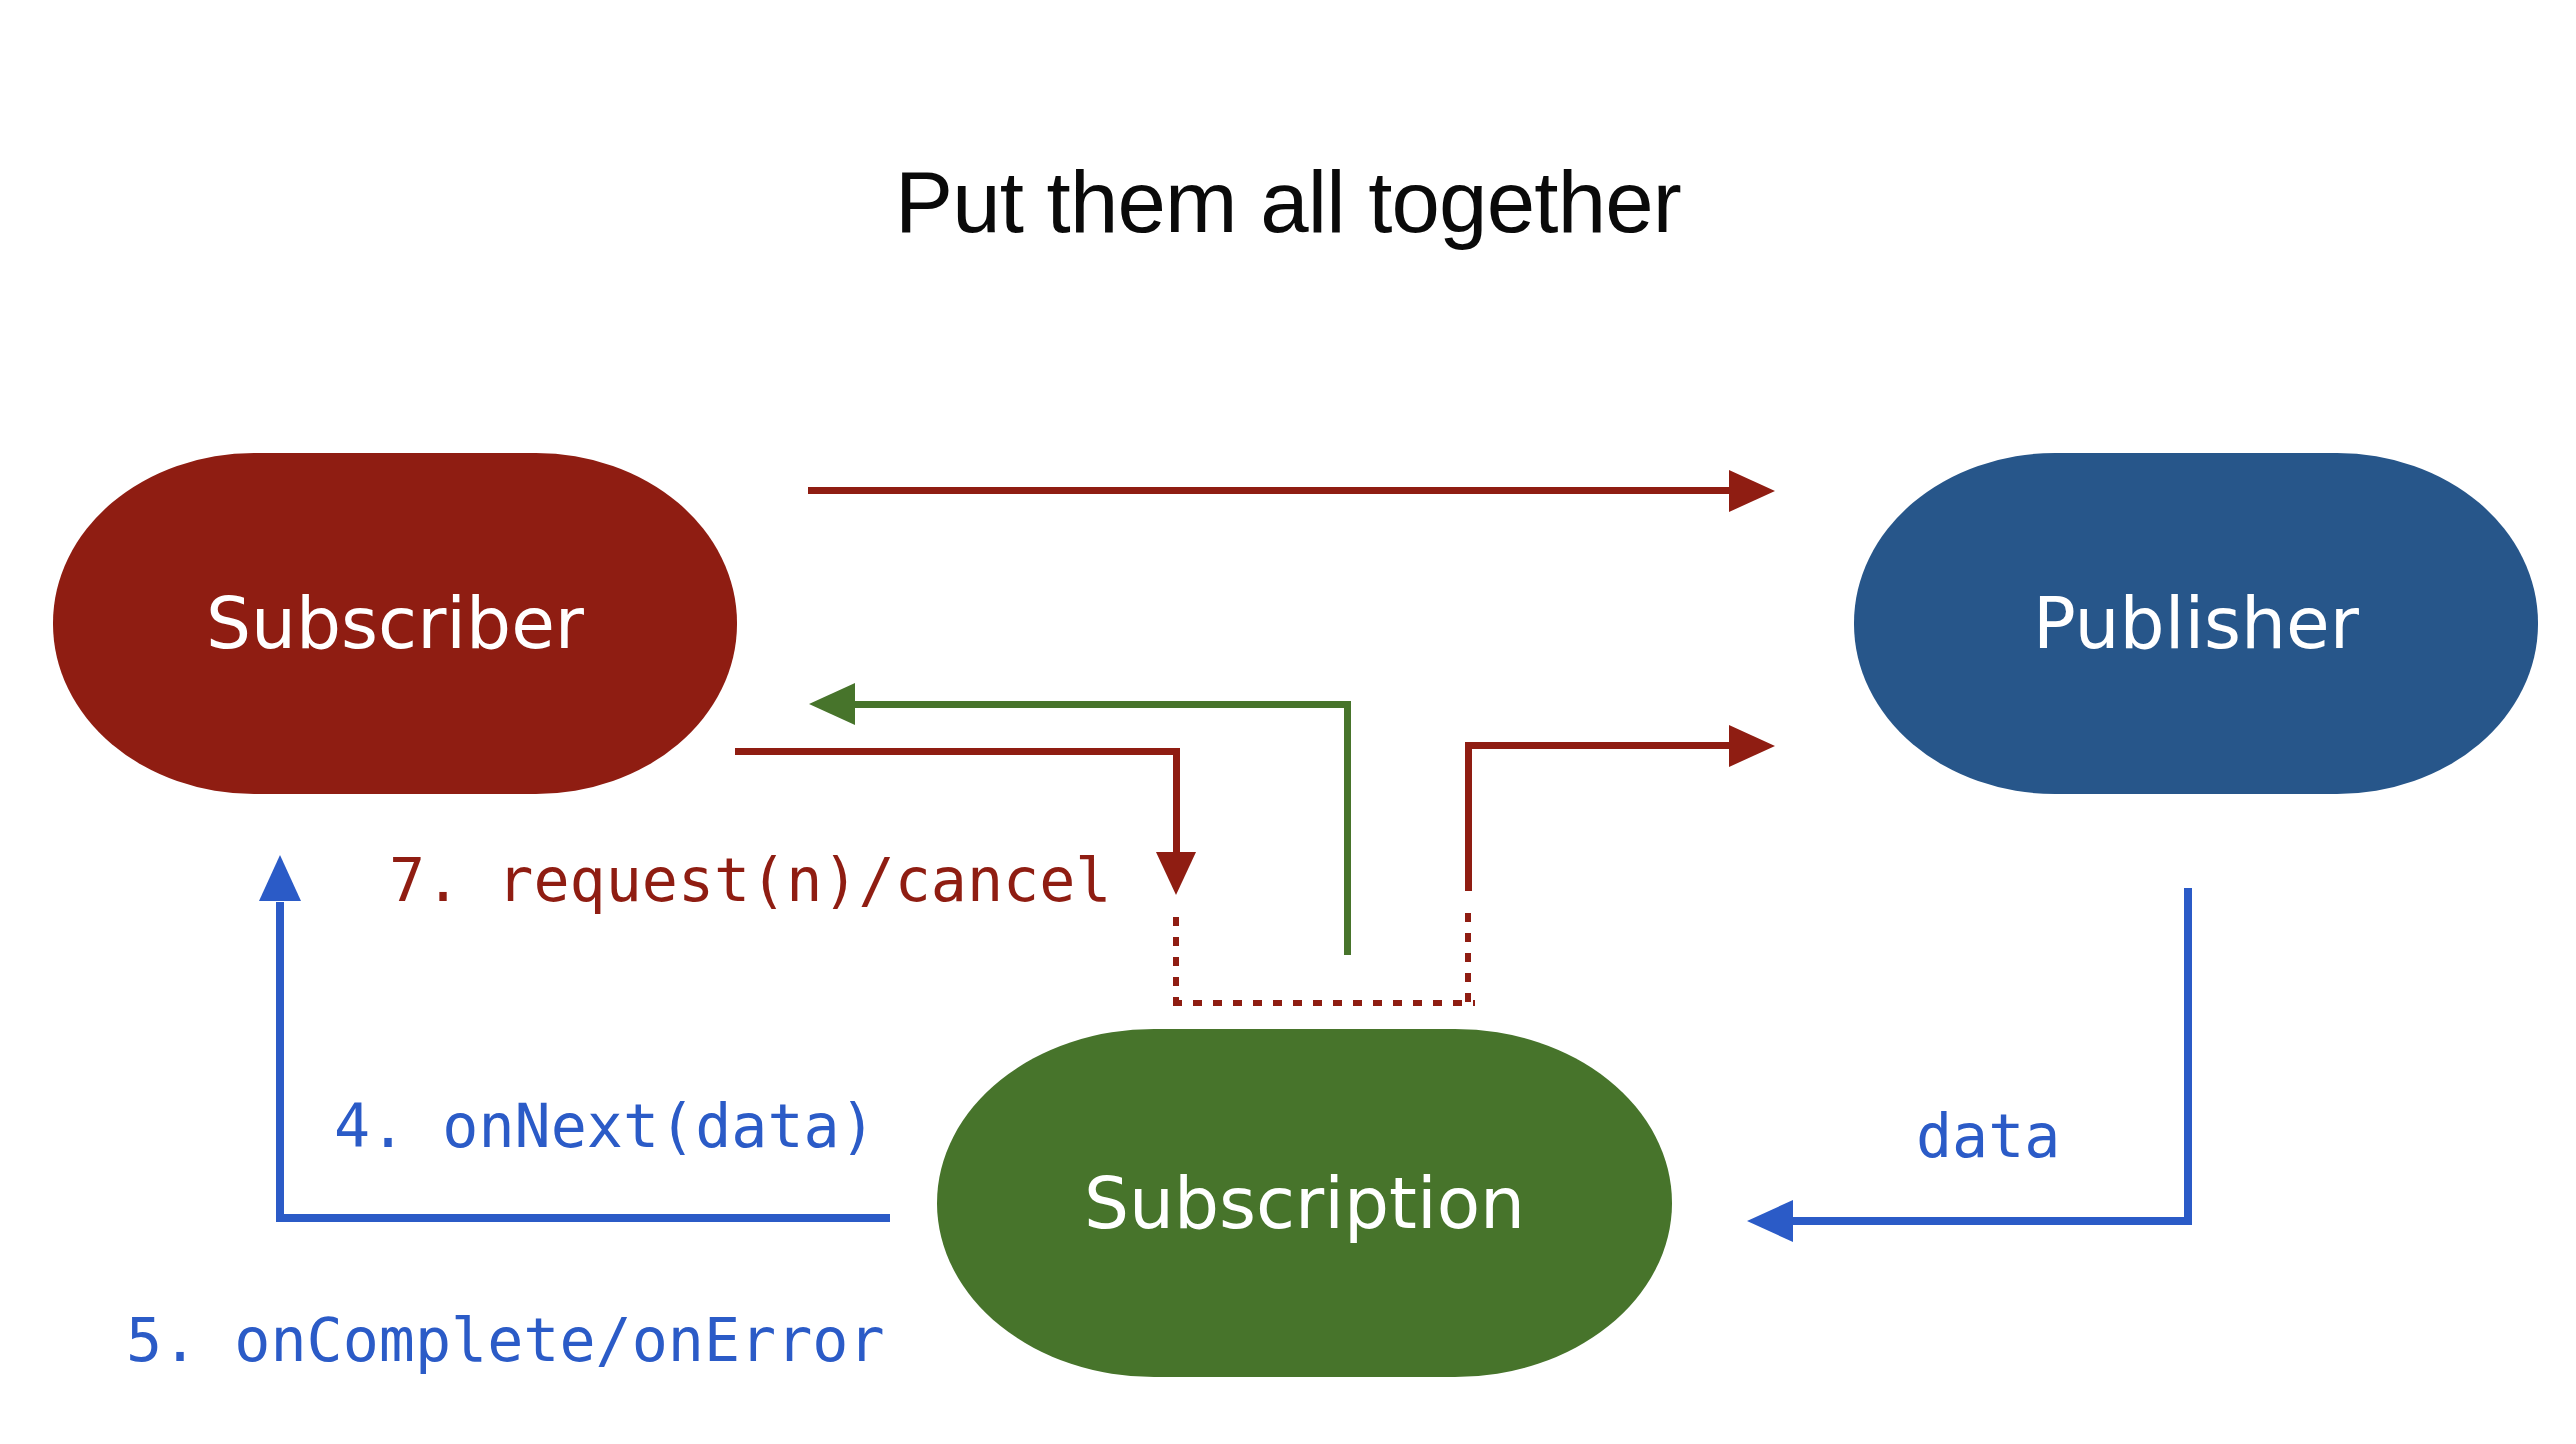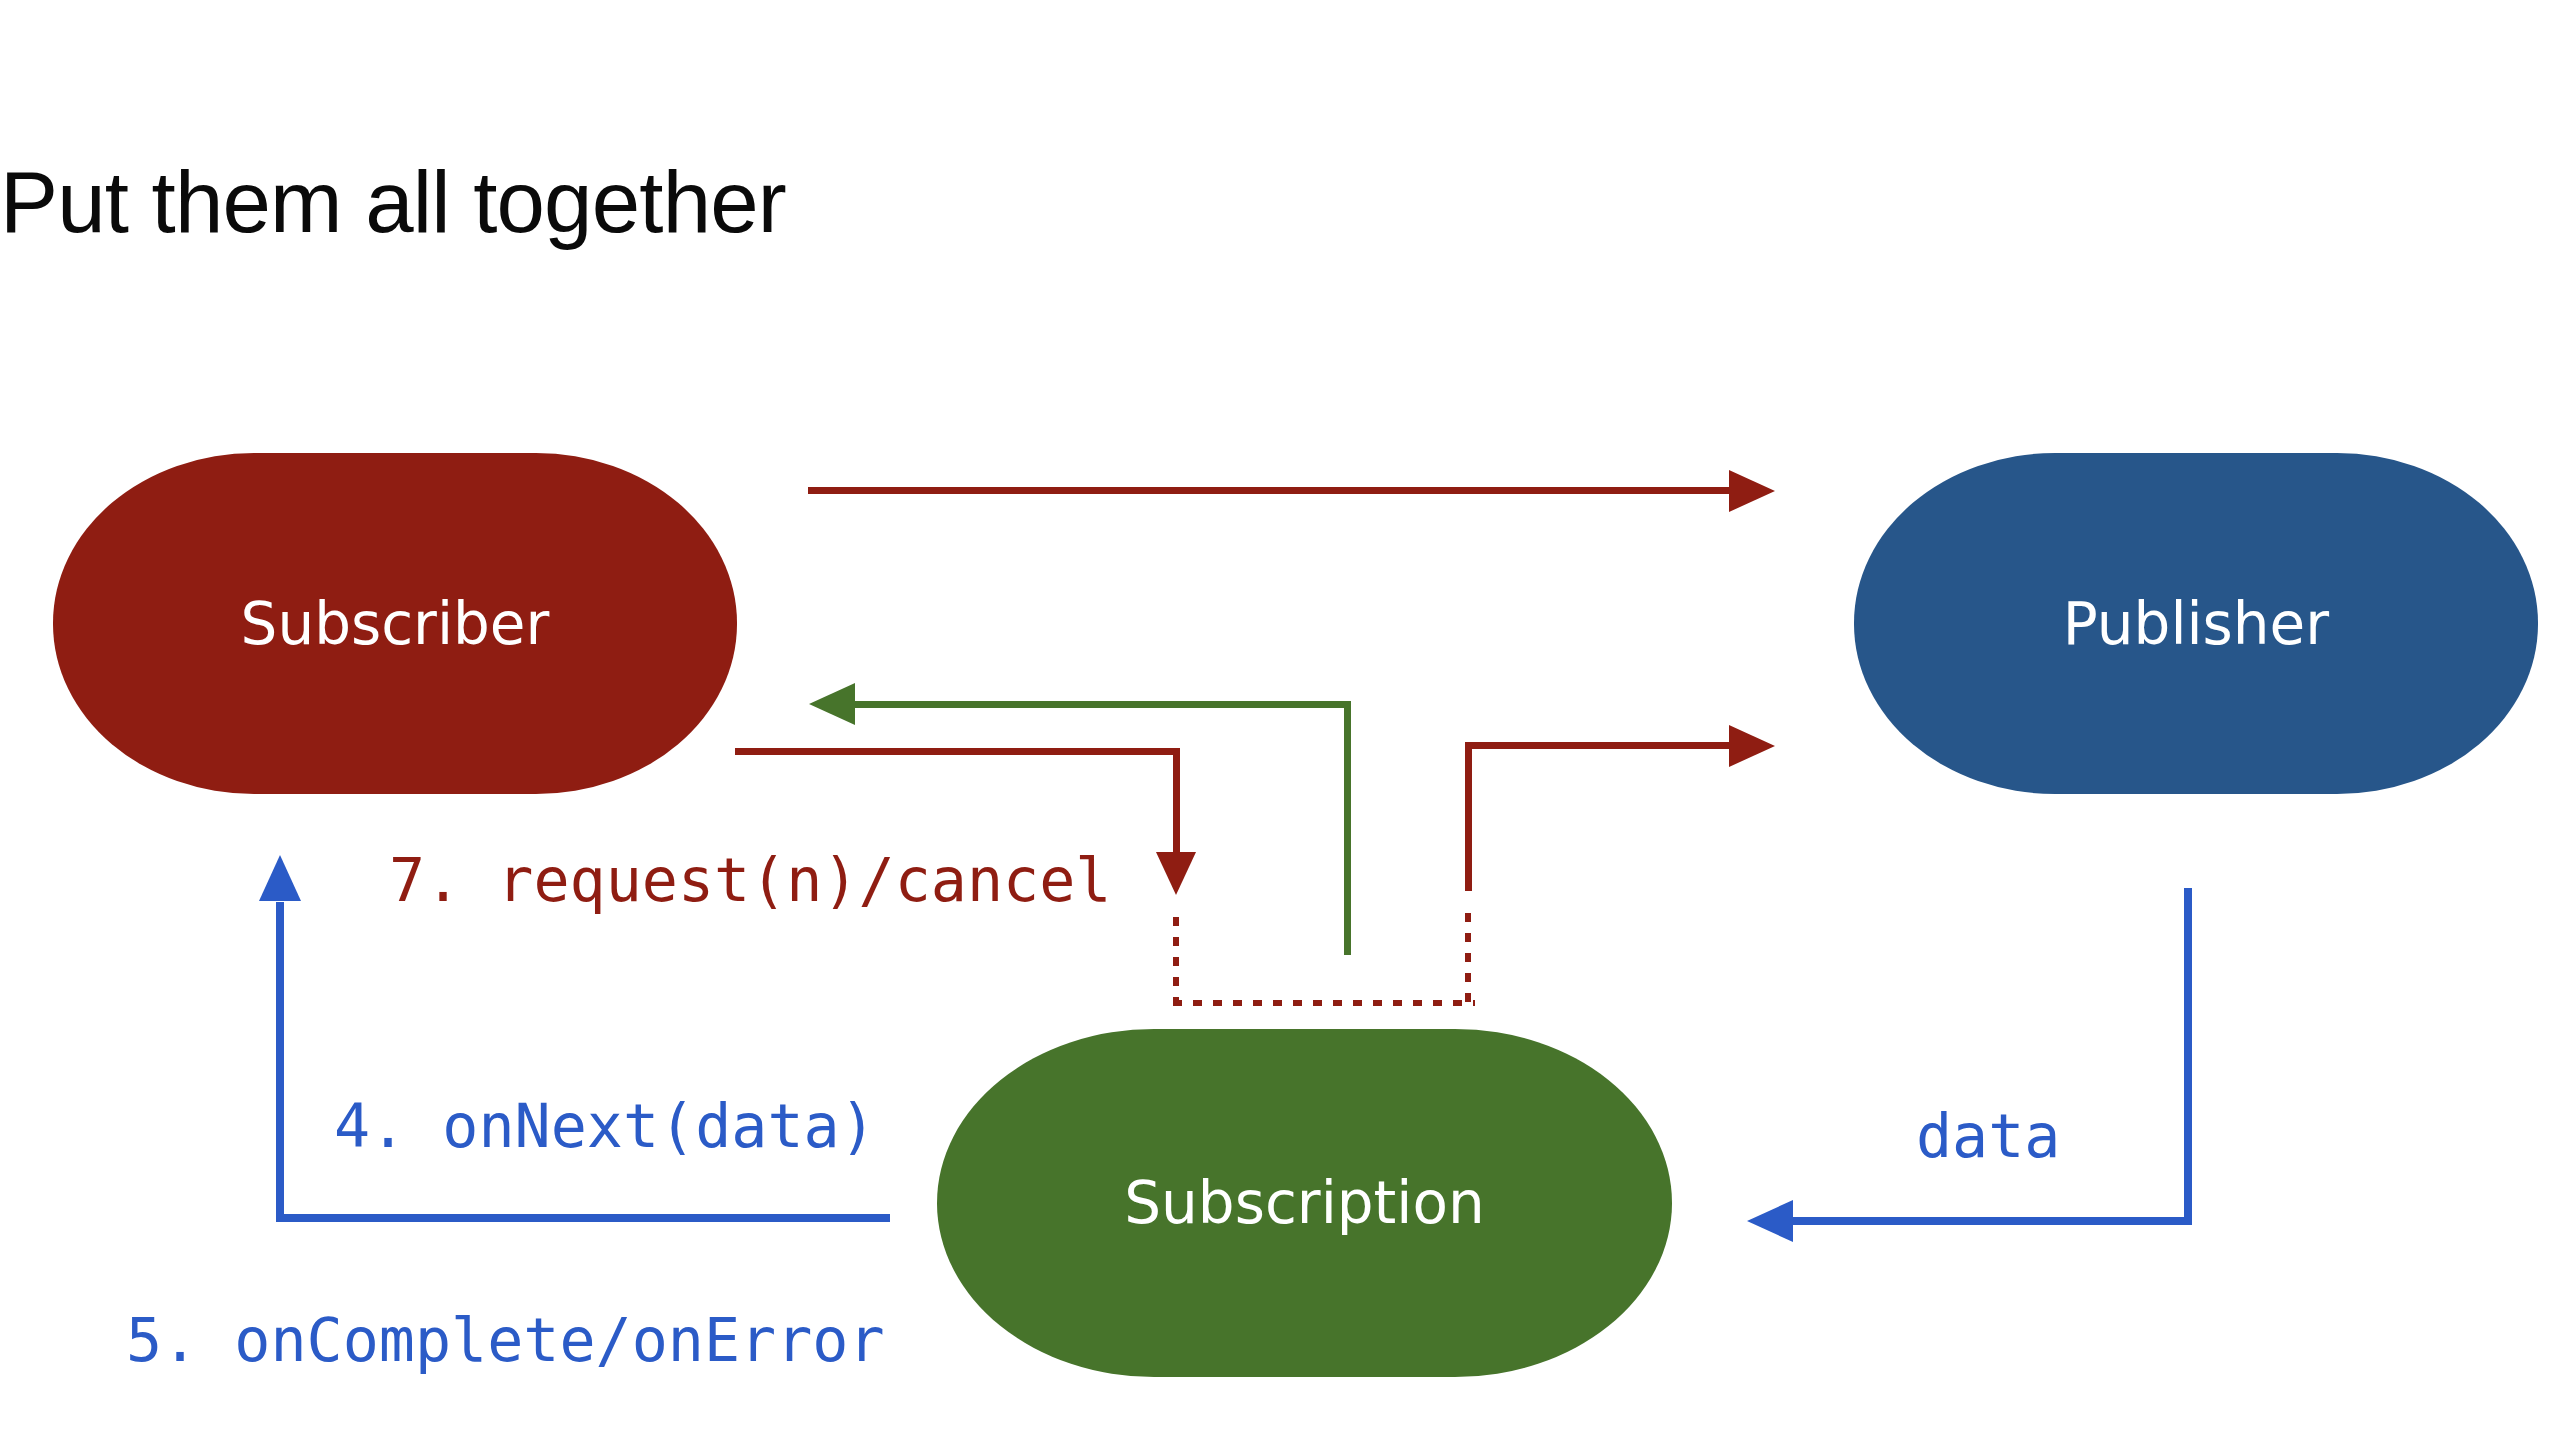--- a/index.html
+++ b/index.html
@@ -15,30 +15,30 @@
     position:relative;
     width:2576px;height:1444px;
     background:var(--bg);
     overflow:hidden;
     font-family:"Liberation Sans", sans-serif;
   }
   .abs{position:absolute;}
   
   #title{
     left:0;right:0;top:152px;
-    text-align:left;
+    text-align:center;
     font-size:87px;
     color:var(--black);
     letter-spacing:-0.8px;
   }
   
   .node{
     display:flex;align-items:center;justify-content:center;
     color:#ffffff;
-    font-size:58px;
+    font-size:71px;
     font-family:"DejaVu Sans", sans-serif;
   }
   #node-subscriber{
     left:53px;top:453px;width:684px;height:341px;
     background:var(--red);
     border-radius:201px / 170px;
   }
   #node-publisher{
     left:1854px;top:453px;width:684px;height:341px;
     background:var(--blue-node);

